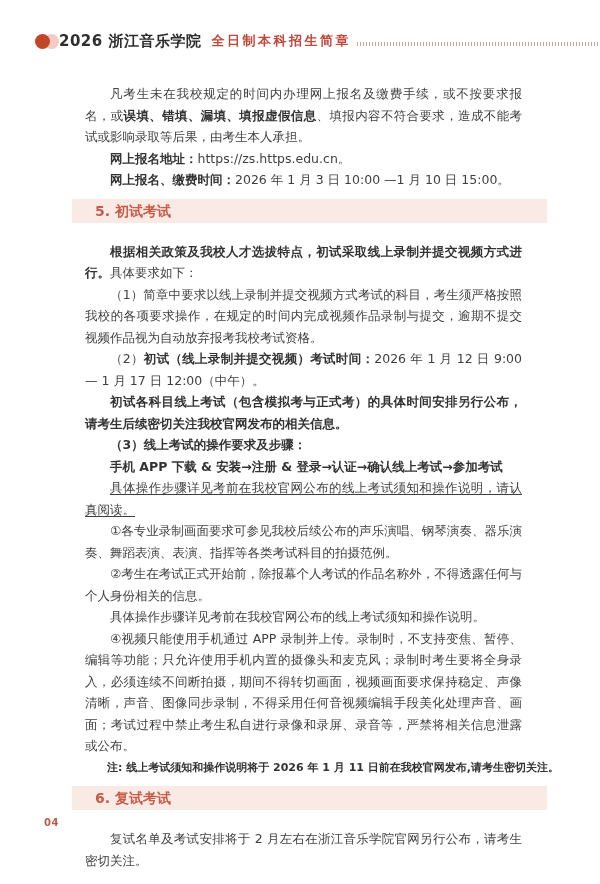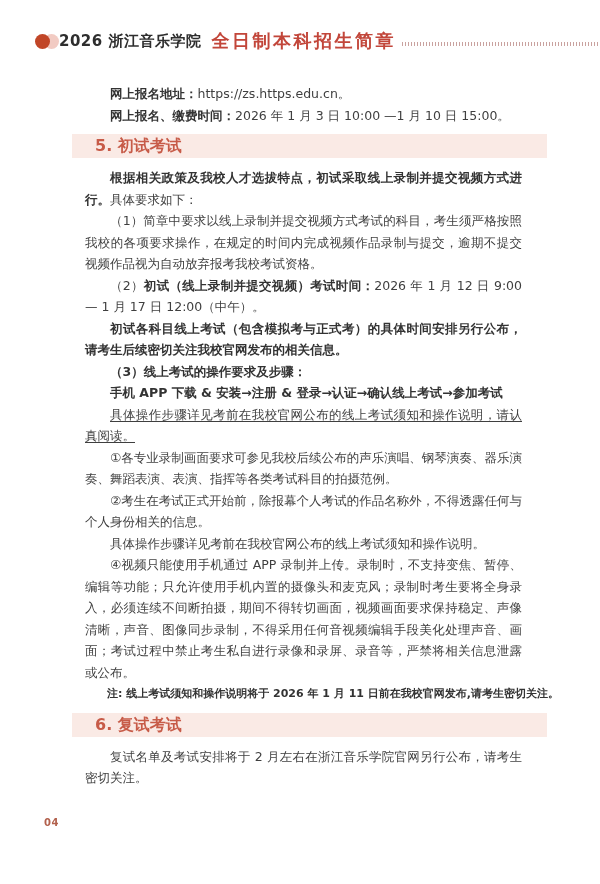--- a/index.html
+++ b/index.html
@@ -17,44 +17,44 @@
     position: absolute; top: 31px; left: 35px; right: 0;
     display: flex; align-items: center; height: 20px;
   }
   .dot-dark  { width: 15px; height: 15px; border-radius: 50%; background: #c14627; position: relative; z-index: 2; flex: none; }
   .dot-light { width: 15px; height: 15px; border-radius: 50%; background: #f2cbc3; margin-left: -6px; position: relative; z-index: 1; flex: none; }
   .doc-title {
     font-size: 15px; font-weight: 700;
     color: #2e2e2e; letter-spacing: 0.5px; white-space: nowrap;
   }
   .doc-subtitle {
-    margin-left: 10px; font-size: 18px; font-weight: 700;
+    margin-left: 10px; font-size: 13px; font-weight: 700;
     color: #c2463a; letter-spacing: 2.5px; white-space: nowrap;
   }
   .dotted-leader {
     flex: 1; height: 4px; margin-left: 6px; margin-top: 6px;
     background-image: repeating-linear-gradient(90deg, #c0928e 0, #c0928e 1px, transparent 1px, transparent 3px);
     opacity: 0.85;
   }
 
   
   .main { position: absolute; top: 83px; left: 85px; width: 437px; }
   p.body {
     margin: 0; font-size: 12.5px; line-height: 21.5px;
     color: #3f3f3f; text-indent: 2em; text-align: justify;
   }
   p.body b, p.body .bold, p.bold { font-weight: 700; color: #333333; }
   p.bold { font-weight: 700; }
   .underline { text-decoration: underline; text-underline-offset: 2px; }
 
   .section-heading {
-    margin: 8px -25px 9px -13px;
+    margin: 8px -25px 18px -13px;
     background: #faeae5;
     color: #c75b48;
-    font-size: 16px; font-weight: 700;
+    font-size: 14px; font-weight: 700;
     padding: 4px 8px 4px 23px; line-height: 16px;
   }
 
   p.note {
     margin: 0; font-size: 11px; font-weight: 700; line-height: 21.5px;
     color: #333333; text-indent: 2em; text-align: justify; white-space: nowrap;
   }
 
   .footer-num {
     position: absolute; left: 44px; top: 817px;
@@ -69,20 +69,21 @@
   <div class="header">
     <span class="dot-dark"></span>
     <span class="dot-light"></span>
     <span class="doc-title">2026 浙江音乐学院</span>
     <span class="doc-subtitle">全日制本科招生简章</span>
     <span class="dotted-leader"></span>
   </div>
 
   <div class="main">
 
+    <p class="body"><span>凡考生未在我校规定的时间内办理网上报名及缴费手续，或不按要求报名，或</span><b>误填、错填、漏填、填报虚假信息</b><span>、填报内容不符合要求，造成不能考试或影响录取等后果，由考生本人承担。</span></p>
 
     <p class="body"><b>网上报名地址：</b><span>https://zs.https.edu.cn。</span></p>
 
     <p class="body"><b>网上报名、缴费时间：</b><span>2026 年 1 月 3 日 10:00 —1 月 10 日 15:00。</span></p>
 
     <div class="section-heading">5. 初试考试</div>
 
     <p class="body"><b>根据相关政策及我校人才选拔特点，初试采取线上录制并提交视频方式进行。</b><span>具体要求如下：</span></p>
 
     <p class="body">（1）简章中要求以线上录制并提交视频方式考试的科目，考生须严格按照我校的各项要求操作，在规定的时间内完成视频作品录制与提交，逾期不提交视频作品视为自动放弃报考我校考试资格。</p>

